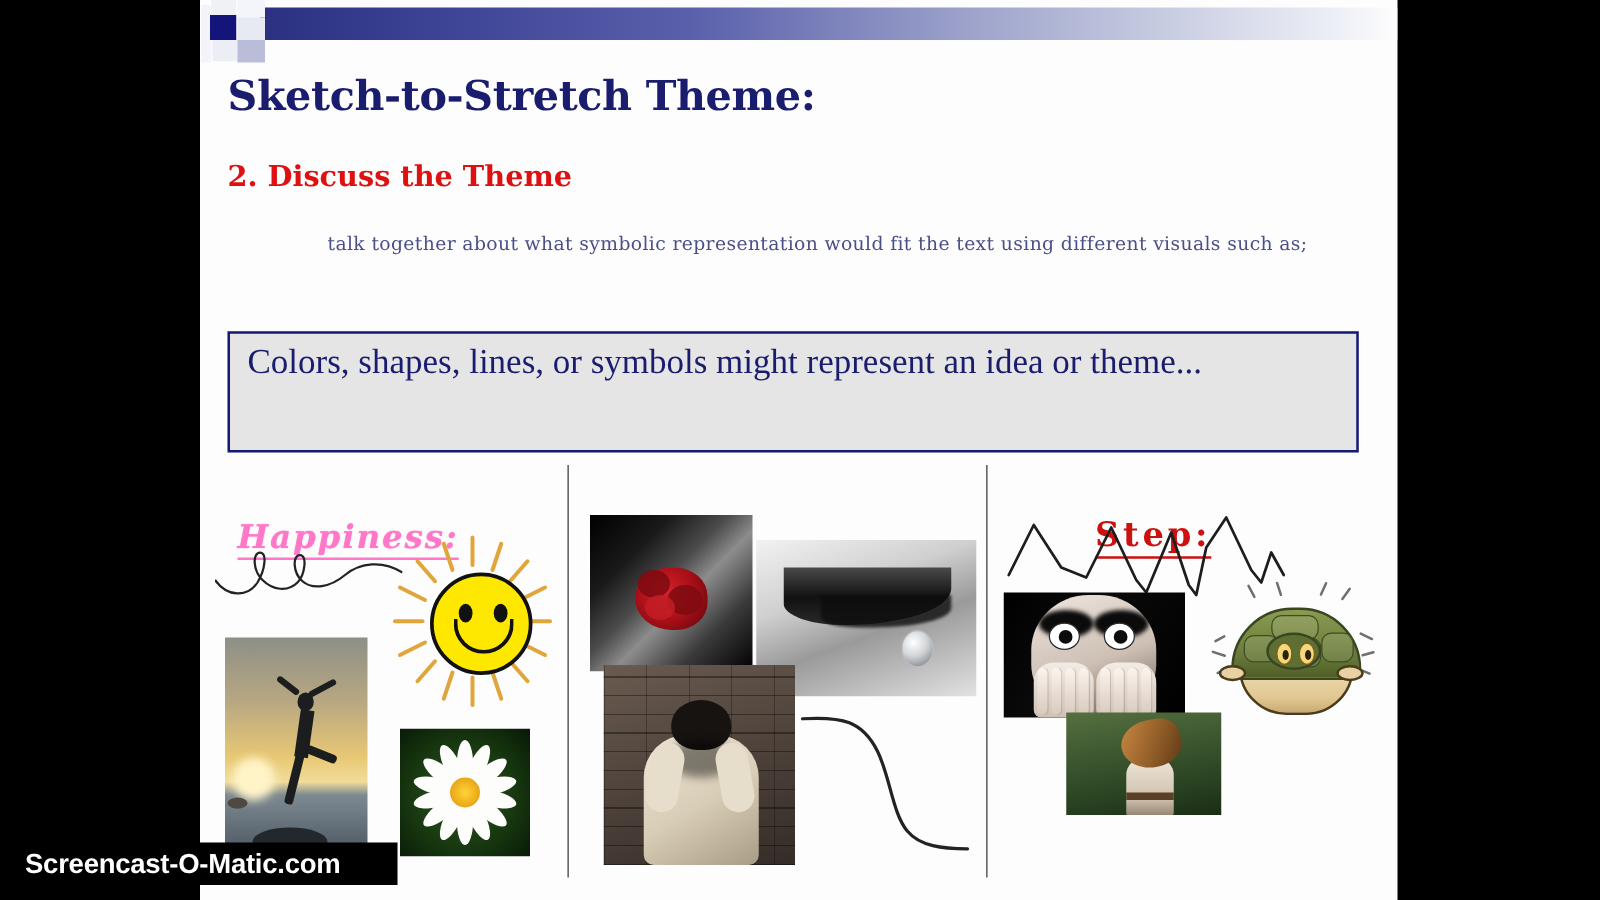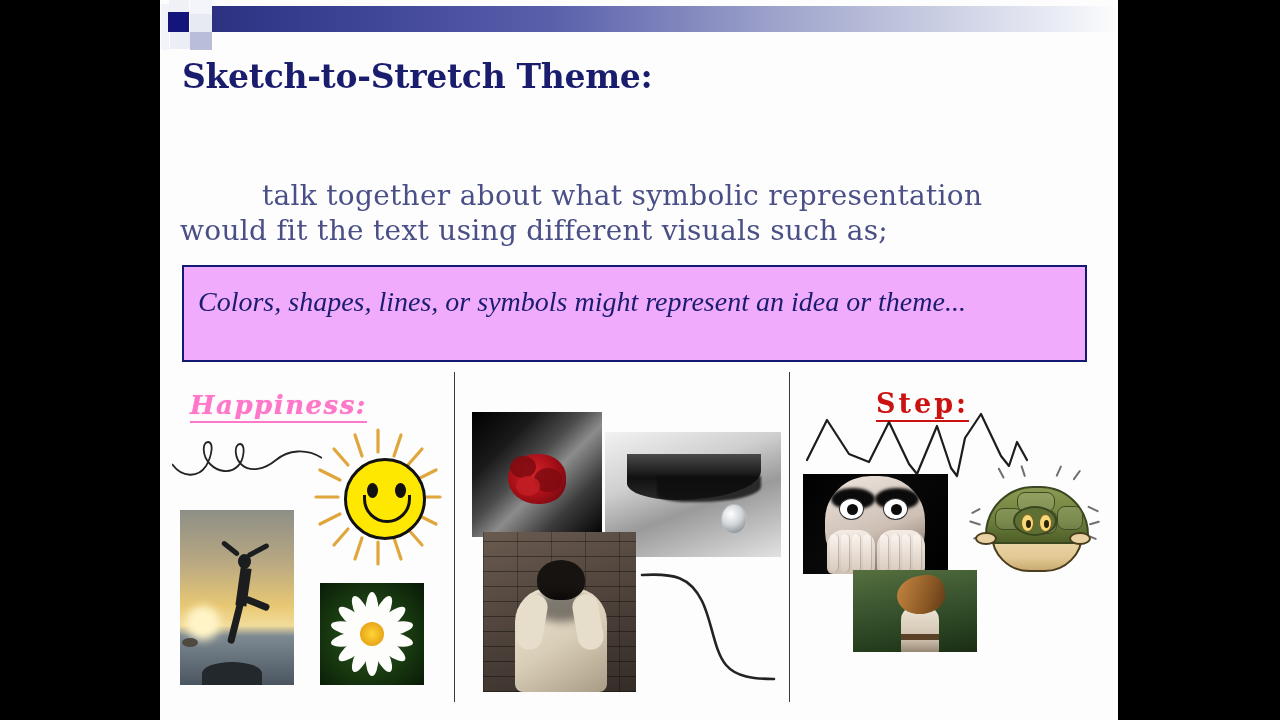--- a/index.html
+++ b/index.html
@@ -36,49 +36,48 @@
     color:#1a1d6e; white-space:nowrap;
   }
   .subtitle {
     position:absolute; left:22px; top:128px;
     font-family:"DejaVu Serif", serif;
     font-weight:bold; font-size:23px; color:#dd1111; white-space:nowrap;
   }
   .para {
     position:absolute; left:20px; top:178px; width:895px;
     font-family:"DejaVu Serif", serif;
-    font-size:28px; line-height:35px; color:#4a4f87;
+    font-size:15px; line-height:35px; color:#4a4f87;
     text-indent:82px; letter-spacing:0.3px;
   }
 
   .callout {
     position:absolute; left:22px; top:265px; width:905px; height:97px;
-    border:2.5px solid #141a72; background:#f0abfc;
-    padding:14px 14px 0 14px;
-    font-style:italic;
+    border:2.5px solid #141a72; background:#e5e5e5;
+    padding:2px 14px 0 14px;
   }
   .callout-text {
     font-family:"Liberation Serif", serif;
     font-size:28px; line-height:41px; color:#1a1d6e;
   }
 
   
   .cols { position:absolute; left:0; top:372px; width:958px; height:348px; }
   .divider { position:absolute; top:0; width:1px; height:330px; background:#3a3a3a; }
   .div-1 { left:294px; }
   .div-2 { left:629px; }
 
   .col { position:absolute; top:0; height:348px; }
   .col-happiness { left:8px;  width:286px; }
   .col-sadness   { left:296px; width:332px; }
   .col-fear      { left:631px; width:327px; }
 
   .head {
     position:absolute; white-space:nowrap; font-weight:bold;
-    border-bottom:2px solid currentColor; padding-bottom:1px;
+    border-bottom:2px solid currentColor; padding-bottom:1px;margin-top:25px;
   }
   .head-happiness {
     left:22px; top:18px; color:#ff77c8;
     font-family:"DejaVu Serif", serif; font-style:italic;
     font-size:26px; letter-spacing:1.5px;
     text-shadow:0 0 1px #ff9ad6;
   }
   .head-sadness {
     left:92px; top:22px; color:#2a5fc4;
     font-family:"DejaVu Serif", serif; font-style:italic;
@@ -257,20 +256,21 @@
       <div class="sq sq-g"></div>
       <div class="sq sq-f"></div>
       <div class="sq sq-a"></div>
       <div class="sq sq-b"></div>
       <div class="sq sq-c"></div>
       <div class="sq sq-d"></div>
       <div class="sq sq-e"></div>
     </div>
 
     <div class="title">Sketch-to-Stretch Theme:</div>
+    <div class="subtitle">2. Discuss the Theme</div>
     <div class="para">talk together about what symbolic representation would fit the text using different visuals such as;</div>
 
     <div class="callout">
       <div class="callout-text">Colors, shapes, lines, or symbols might represent an idea or theme...</div>
     </div>
 
     <div class="cols">
 
       <div class="divider div-1"></div>
       <div class="divider div-2"></div>
@@ -442,14 +442,17 @@
         <div class="pic pic-woods">
           <div class="wd-body"></div>
           <div class="wd-belt"></div>
           <div class="wd-hair"></div>
         </div>
       </div>
 
     </div>
   </div>
 
+  <div class="watermark">
+    <span>Screencast-O-Matic.com</span>
+  </div>
 
 </div>
 
 </body></html>

